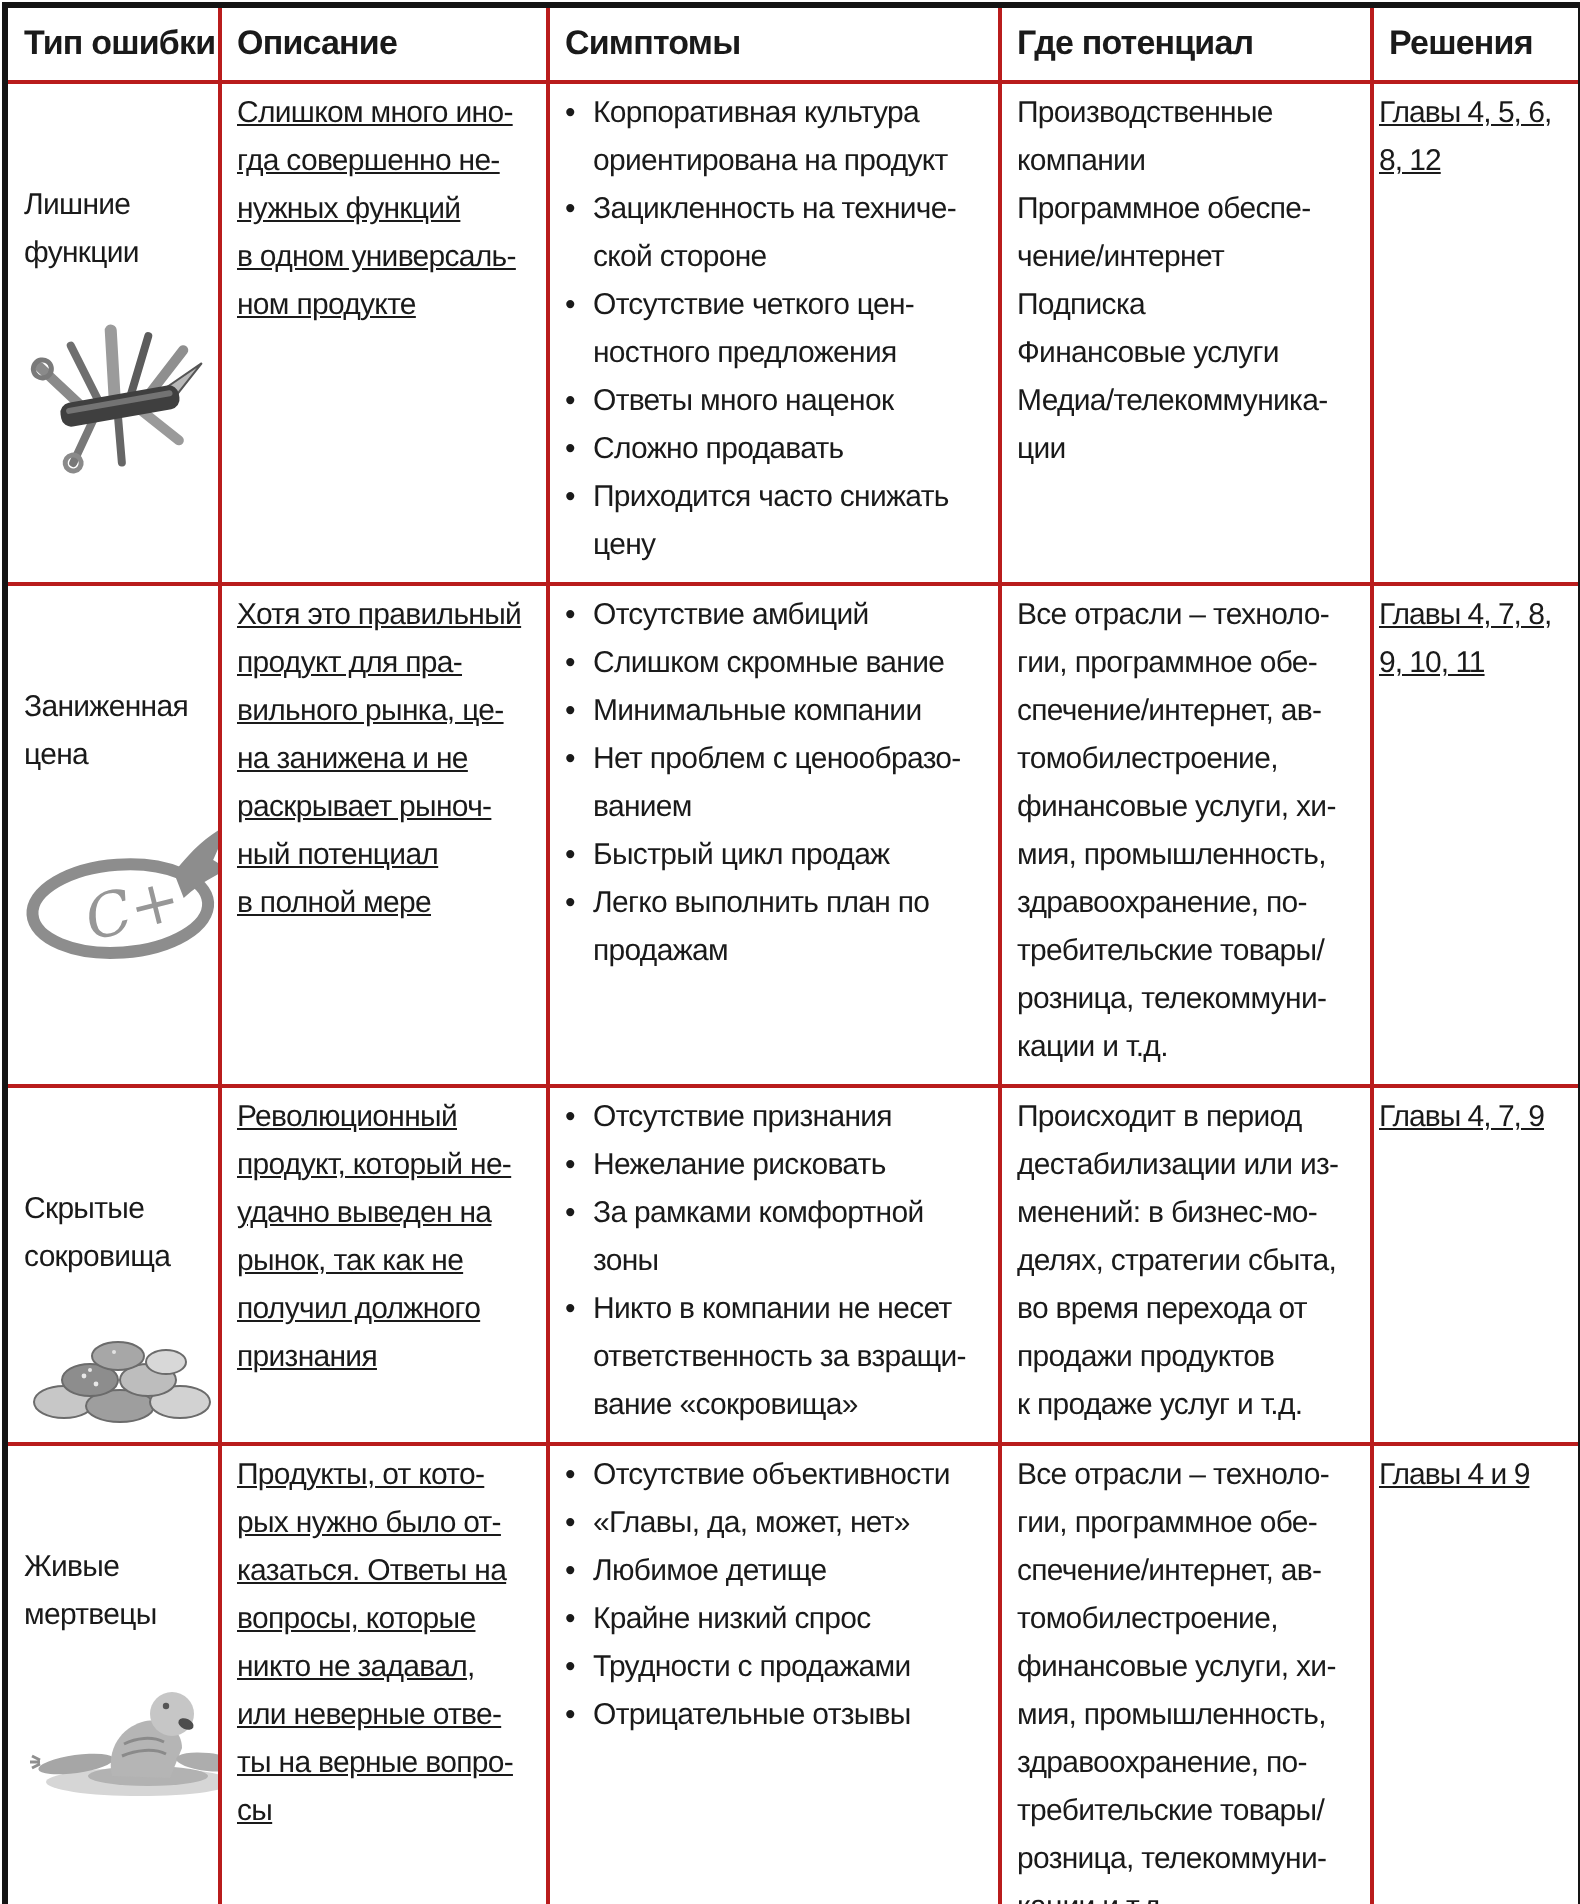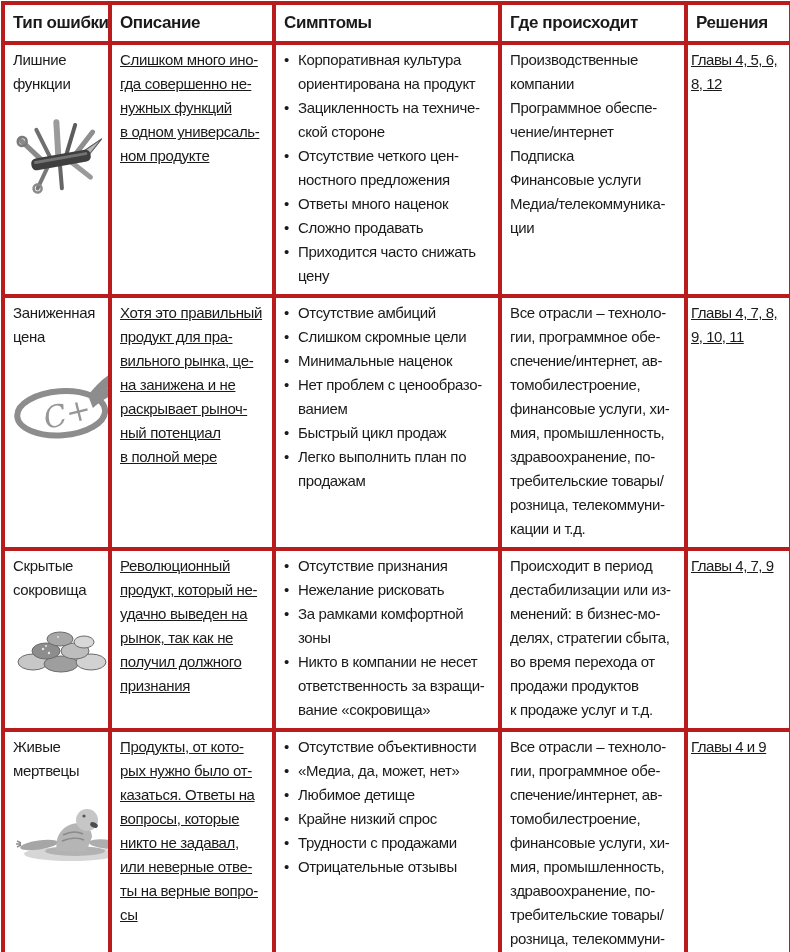--- a/index.html
+++ b/index.html
@@ -10,38 +10,38 @@
     -webkit-font-smoothing: antialiased;
   }
   table.mistakes {
     border-collapse: collapse;
     table-layout: fixed;
     width: 788px;
     margin: 1px;
     border: 3px solid #141414;
   }
   th, td {
-    border: 4px solid #b91c1c;
+    border: 2px solid #b91c1c;
     vertical-align: top;
     text-align: left;
     padding: 3px 7px 6px 8px;
     font-size: 15px;
     line-height: 1.6;
     letter-spacing: -0.35px;
     overflow: hidden;
   }
   th {
     font-size: 17px;
     font-weight: bold;
     padding: 4px 6px 5px 8px;
     letter-spacing: -0.4px;
     white-space: nowrap;
   }
   .pre { white-space: pre-line; text-decoration: underline; }
-  .type-label { white-space: pre-line; }
+  .type-label { white-space: pre-line; margin-top: 46px; }
   .mistake-icon { display: block; margin: 18px auto 0 auto; }
   ul.bullets { margin: 0; padding: 0; list-style: none; }
   ul.bullets li { position: relative; padding-left: 14px; }
   ul.bullets li .dot { position: absolute; left: 0; top: 0; }
   ul.bullets li .txt { white-space: pre-line; text-align: right; }
   .where-paragraph { white-space: pre-line; }
   .col-sol-cell { padding-left: 3px; padding-right: 3px; letter-spacing: -0.5px; }
 </style>
 </head>
 <body>
@@ -52,21 +52,21 @@
     <col style="width:164px">
     <col style="width:226px">
     <col style="width:186px">
     <col style="width:105px">
   </colgroup>
   <thead>
     <tr>
       <th>Тип ошибки</th>
       <th>Описание</th>
       <th>Симптомы</th>
-      <th>Где происходит</th>
+      <th>Где потенциал</th>
       <th>Решения</th>
     </tr>
   </thead>
   <tbody>
       <tr>
         <td>
           <div class="type-label">Лишние
 функции</div>
           <svg width="96" height="84" viewBox="0 0 96 84" class="mistake-icon">
     <g transform="rotate(-10 48 46)">
@@ -133,22 +133,22 @@
         <td class="pre">Хотя это правильный
 продукт для пра-
 вильного рынка, це-
 на занижена и не
 раскрывает рыноч-
 ный потенциал
 в полной мере</td>
         <td>
           <ul class="bullets">
             <li><span class="dot">•</span><span class="txt">Отсутствие амбиций</span></li>
-            <li><span class="dot">•</span><span class="txt">Слишком скромные цели</span></li>
-            <li><span class="dot">•</span><span class="txt">Минимальные наценок</span></li>
+            <li><span class="dot">•</span><span class="txt">Слишком скромные вание</span></li>
+            <li><span class="dot">•</span><span class="txt">Минимальные компании</span></li>
             <li><span class="dot">•</span><span class="txt">Нет проблем с ценообразо-
 ванием</span></li>
             <li><span class="dot">•</span><span class="txt">Быстрый цикл продаж</span></li>
             <li><span class="dot">•</span><span class="txt">Легко выполнить план по
 продажам</span></li>
           </ul>
         </td>
         <td>
           <div class="where-paragraph">Все отрасли – техноло-
 гии, программное обе-
@@ -234,21 +234,21 @@
 рых нужно было от-
 казаться. Ответы на
 вопросы, которые
 никто не задавал,
 или неверные отве-
 ты на верные вопро-
 сы</td>
         <td>
           <ul class="bullets">
             <li><span class="dot">•</span><span class="txt">Отсутствие объективности</span></li>
-            <li><span class="dot">•</span><span class="txt">«Медиа, да, может, нет»</span></li>
+            <li><span class="dot">•</span><span class="txt">«Главы, да, может, нет»</span></li>
             <li><span class="dot">•</span><span class="txt">Любимое детище</span></li>
             <li><span class="dot">•</span><span class="txt">Крайне низкий спрос</span></li>
             <li><span class="dot">•</span><span class="txt">Трудности с продажами</span></li>
             <li><span class="dot">•</span><span class="txt">Отрицательные отзывы</span></li>
           </ul>
         </td>
         <td>
           <div class="where-paragraph">Все отрасли – техноло-
 гии, программное обе-
 спечение/интернет, ав-

